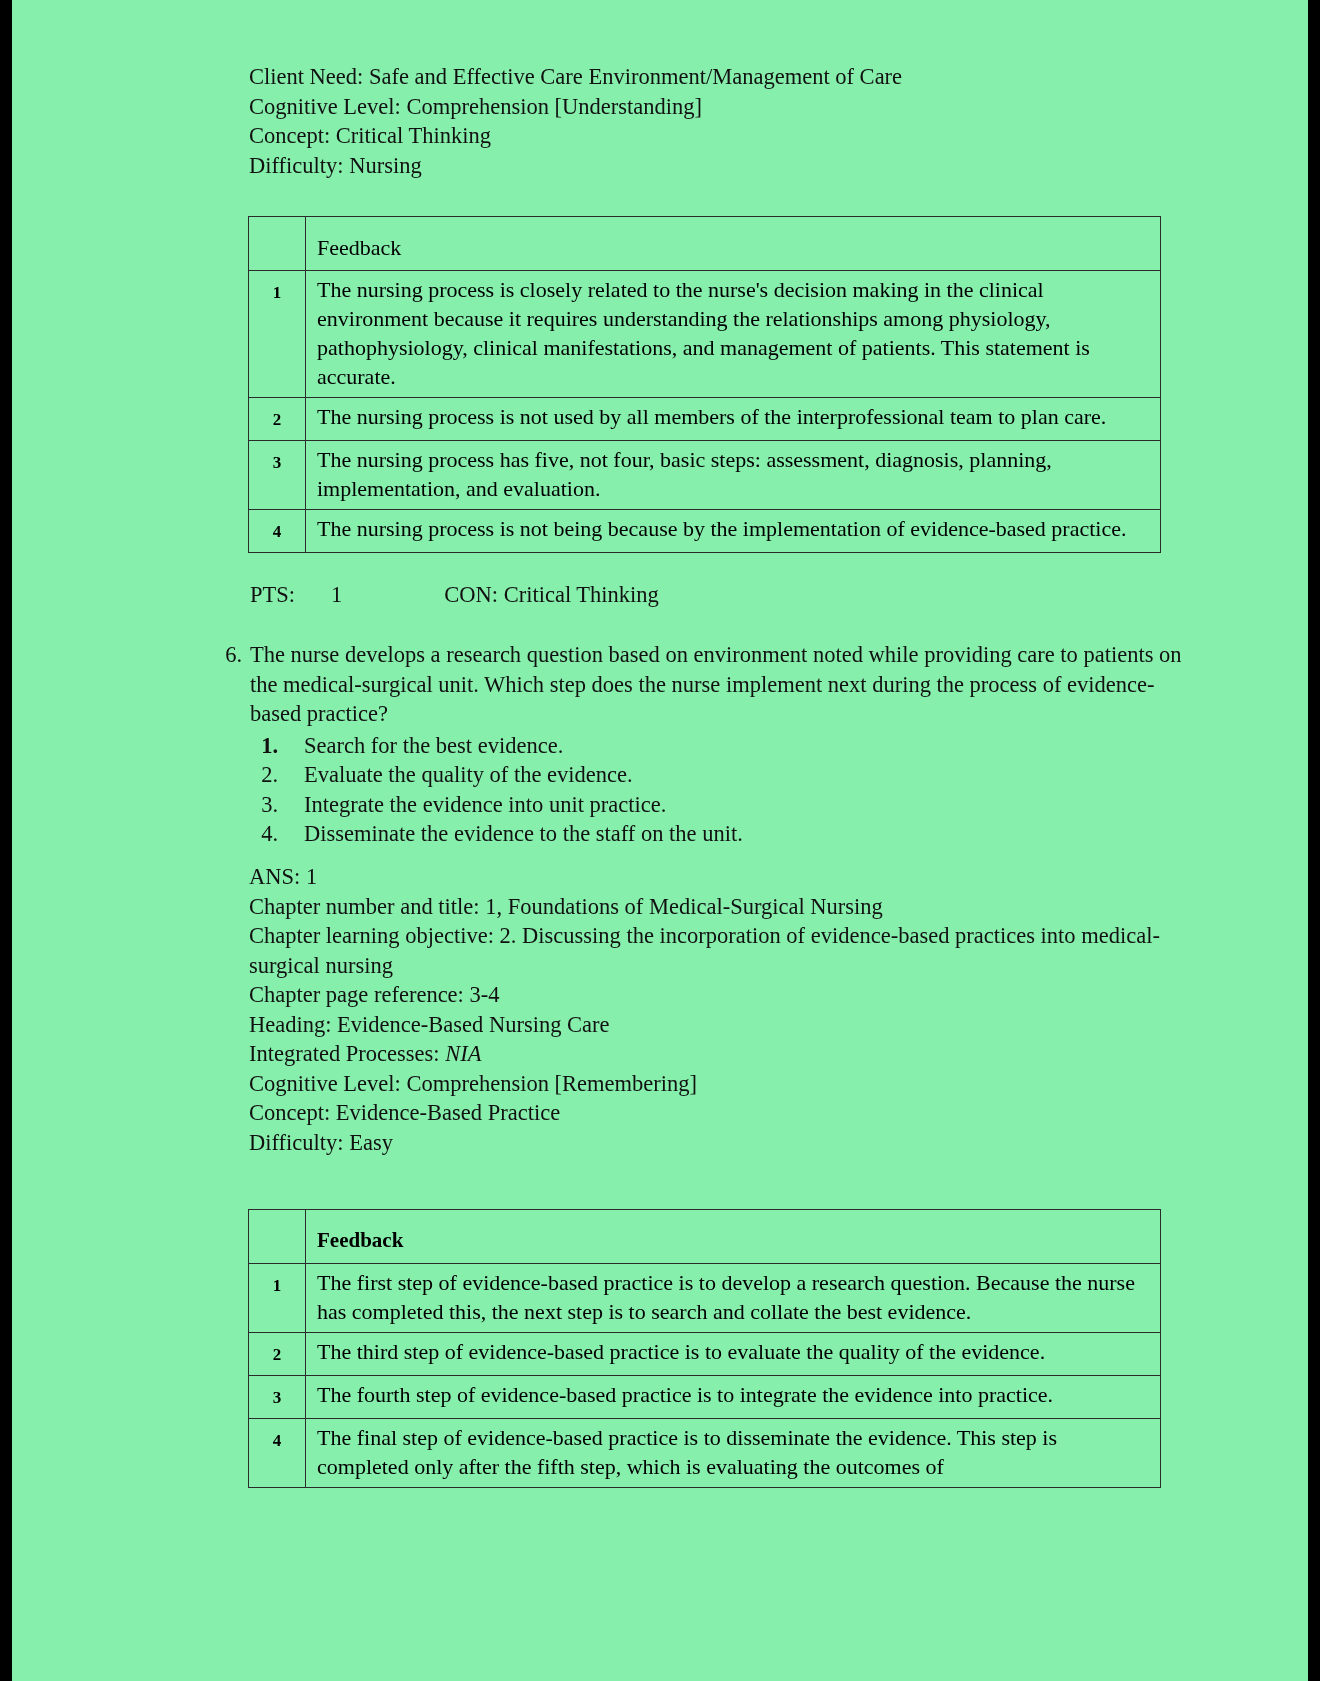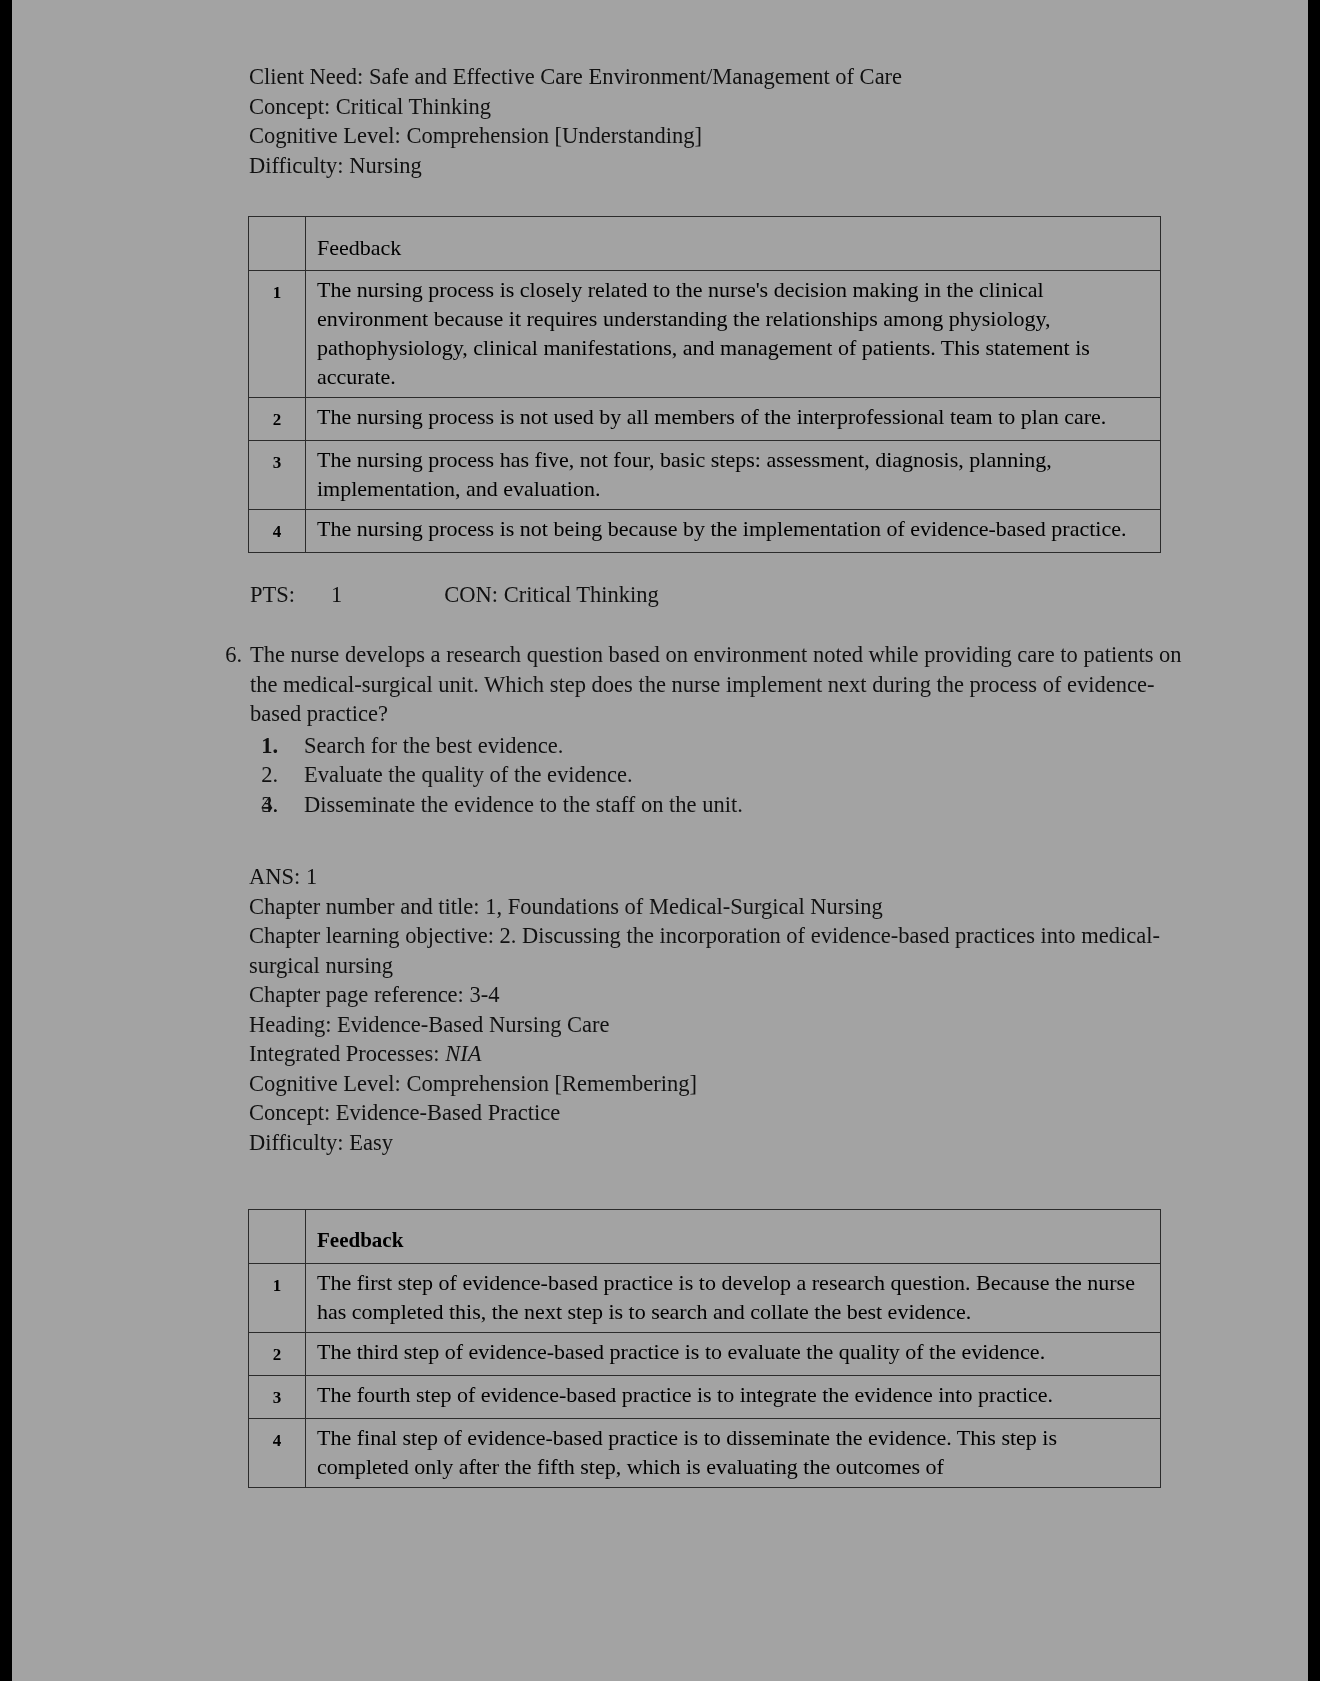--- a/index.html
+++ b/index.html
@@ -13,21 +13,21 @@
     position: relative;
     font-family: "Liberation Serif", serif;
     color: #000000;
     overflow: hidden;
   }
   .page {
     position: absolute;
     left: 0; top: 0;
     width: 1320px;
     height: 1681px;
-    background: #a3a3a3;
+    background: #86efac;
   }
   .side-bar {
     position: absolute;
     top: 0;
     width: 12px;
     height: 1681px;
     background: #000000;
   }
   .side-bar.left { left: 0; }
   .side-bar.right { right: 0; }
@@ -133,22 +133,22 @@
 <body>
 
 <div class="page">
   <div class="side-bar left"></div>
   <div class="side-bar right"></div>
 
   <div class="content">
 
     <div class="block" id="meta-top">
       <div class="meta-line">Client Need: Safe and Effective Care Environment/Management of Care</div>
+      <div class="meta-line">Cognitive Level: Comprehension [Understanding]</div>
       <div class="meta-line">Concept: Critical Thinking</div>
-      <div class="meta-line">Cognitive Level: Comprehension [Understanding]</div>
       <div class="meta-line">Difficulty: Nursing</div>
     </div>
 
     <table class="fb-table" id="table-1">
       <tbody>
         <tr>
           <td class="num hdr-blank"></td>
           <td class="hdr-label">Feedback</td>
         </tr>
         <tr>
@@ -181,20 +181,21 @@
         <div class="opt first">
           <span class="opt-num">1.</span>
           <span>Search for the best evidence.</span>
         </div>
         <div class="opt">
           <span class="opt-num">2.</span>
           <span>Evaluate the quality of the evidence.</span>
         </div>
         <div class="opt">
           <span class="opt-num">3.</span>
+          <span>Integrate the evidence into unit practice.</span>
         </div>
         <div class="opt">
           <span class="opt-num">4.</span>
           <span>Disseminate the evidence to the staff on the unit.</span>
         </div>
       </div>
     </div>
 
     <div class="block" id="answer-6">
       <div class="ans-line">ANS:   1</div>

